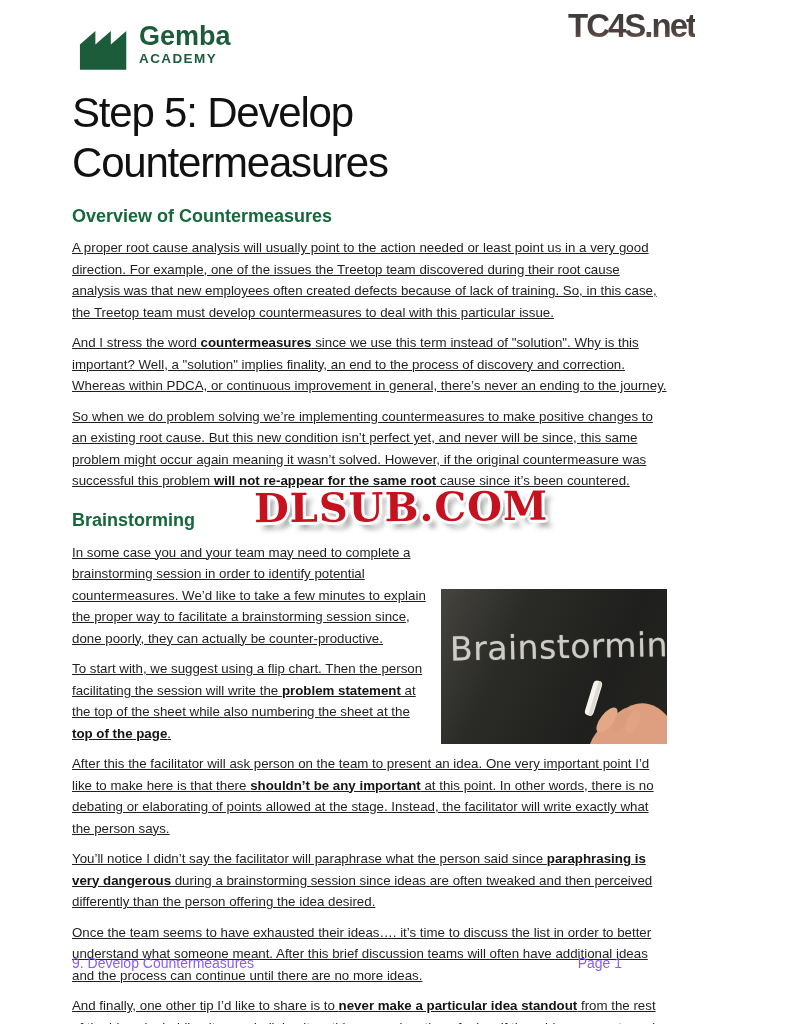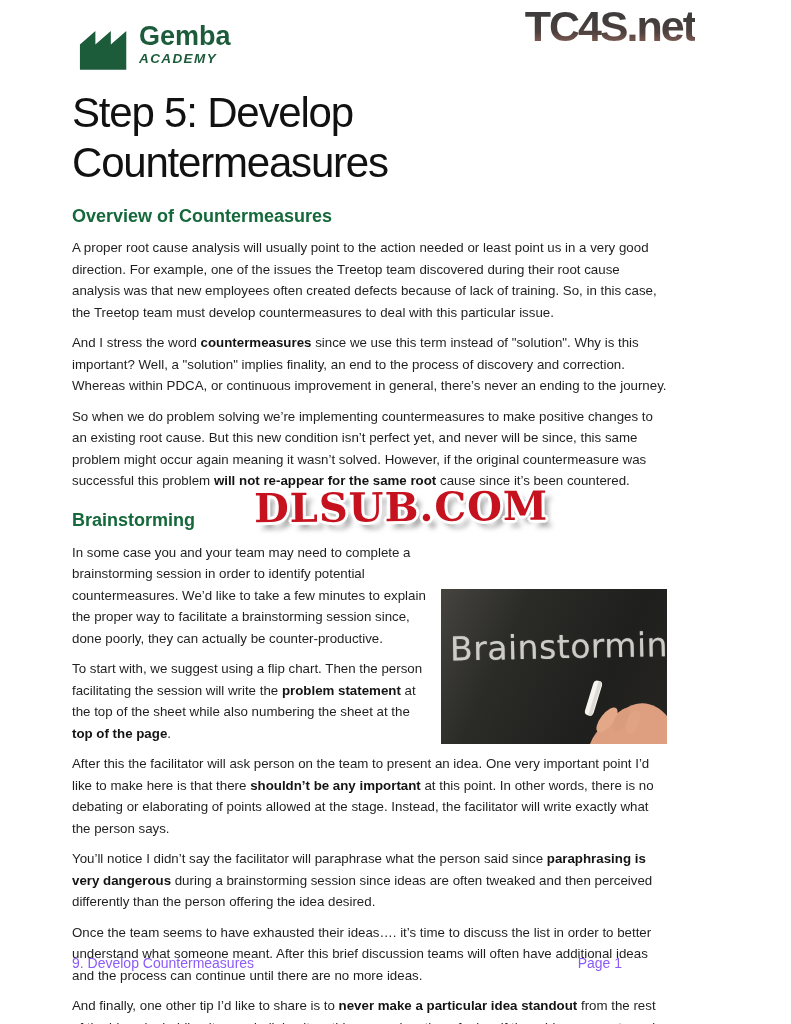--- a/index.html
+++ b/index.html
@@ -6,34 +6,34 @@
   .page {
     position:relative; width:703px; height:1024px; background:#ffffff;
     font-family:"Liberation Sans", sans-serif; color:#1f1f1f; overflow:hidden;
   }
 
   
   .logo { position:absolute; left:78px; top:23px; display:flex; align-items:flex-start; }
   .factory { width:56px; height:47px; margin-right:5px; }
   .logo-txt { display:flex; flex-direction:column; }
   .logo-brand { font-size:27px; font-weight:700; color:#1c5c3b; line-height:27px; }
-  .logo-sub { font-size:13.5px; font-weight:700; color:#1c5c3b; letter-spacing:1.4px; margin-top:1px;font-style:italic; }
+  .logo-sub { font-size:13.5px; font-weight:700; color:#1c5c3b; letter-spacing:1.4px; margin-top:1px; }
 
   .tc4s {
     position:absolute; top:1px; right:8px;
-    font-size:43px; font-weight:700; letter-spacing:-2px; line-height:50px;
+    font-size:33px; font-weight:700; letter-spacing:-2px; line-height:50px;
     background:linear-gradient(180deg,#3e3c3c 30%, #4e413e 62%, #95675d 92%);
     -webkit-background-clip:text; background-clip:text; color:transparent;
   }
 
   
   .content { padding:88px 36px 0 72px; }
   h1 { margin:0; font-size:42px; font-weight:400; letter-spacing:-1.2px; line-height:50px; color:#111; }
   h2 { margin:16px 0 0; font-size:18px; font-weight:700; color:#14683a; line-height:24px; }
-  p  { margin:9px 0 0; font-size:13.3px; line-height:21.5px; }
+  p  { margin:9px 0 0; font-size:13.3px; line-height:21.5px;text-decoration:underline; }
   p b { color:#141414; }
 
   
   .bs-row { display:flex; align-items:flex-end; margin-top:10px; }
   .bs-col { flex:0 0 358px; width:358px; }
   .bs-col p:first-child { margin-top:0; }
   .board {
     position:relative; width:277px; height:155px; margin-left:11px; margin-top:5px;
     background:linear-gradient(115deg,#45443f 0%, #2b2b28 30%, #1f1f1d 70%, #262522 100%);
     overflow:hidden;

